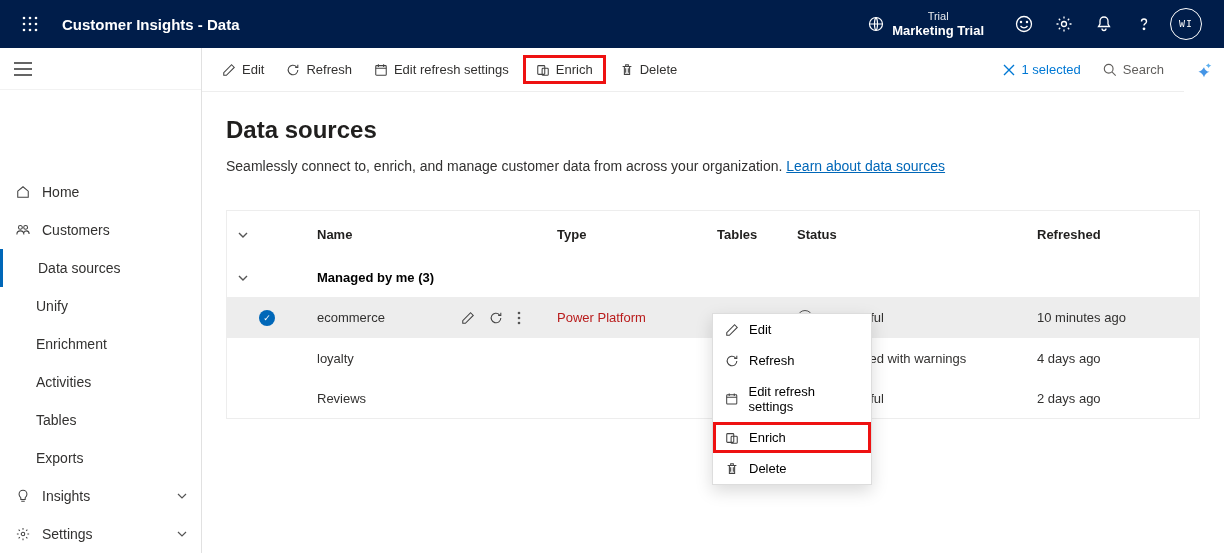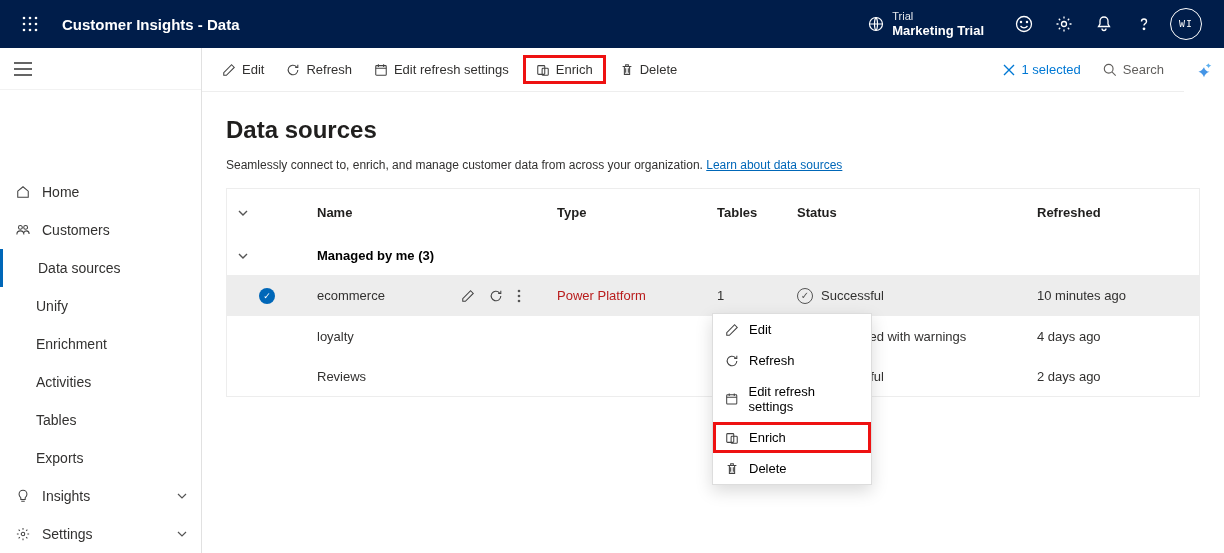--- a/index.html
+++ b/index.html
@@ -5,21 +5,21 @@
 * { box-sizing: border-box; margin: 0; padding: 0; font-family: "Segoe UI", Arial, sans-serif; }
 body { width: 1224px; height: 553px; overflow: hidden; background: #fff; position: relative; }
 
 
 .topbar { height: 48px; background: #001d4a; color: #fff; display: flex; align-items: center; padding: 0 22px; }
 .topbar .waffle { width: 30px; text-align: center; font-size: 16px; cursor: pointer; }
 .topbar .app-title { font-size: 15px; font-weight: 600; margin-left: 10px; }
 .topbar .spacer { flex: 1; }
 .topbar .env { display: flex; align-items: center; gap: 8px; margin-right: 20px; cursor: pointer; }
 .topbar .env-icon { font-size: 14px; }
-.topbar .env-text { display: flex; flex-direction: column; line-height: 1.2; }
+.topbar .env-text { display: flex; flex-direction: column; line-height: 1.2; align-items: center; }
 .topbar .env-label { font-size: 11px; opacity: 0.9; }
 .topbar .env-name { font-size: 13px; font-weight: 600; }
 .topbar .icon-btn { width: 40px; height: 48px; display: flex; align-items: center; justify-content: center; cursor: pointer; }
 .topbar .avatar { width: 32px; height: 32px; border: 1px solid #fff; border-radius: 50%; display: flex; align-items: center; justify-content: center; font-size: 10px; letter-spacing: 1px; margin-left: 6px; cursor: pointer; font-family: Liberation Mono, monospace; }
 
 
 .shell { display: flex; height: 505px; }
 .sidebar { width: 202px; border-right: 1px solid #e1e1e1; background: #fff; display: flex; flex-direction: column; justify-content: space-between; }
 .hamburger { height: 42px; display: flex; align-items: center; padding-left: 14px; cursor: pointer; border-bottom: 1px solid #f2f2f2; }
 .nav { list-style: none; font-size: 14px; color: #323130; padding-top: 8px; }
@@ -36,21 +36,21 @@
 .cmdbar { height: 44px; border-bottom: 1px solid #eee; display: flex; align-items: center; padding: 0 12px; gap: 6px; font-size: 13px; color: #323130; flex:1; }
 .cmd { display: flex; align-items: center; gap: 6px; padding: 4px 8px; cursor: pointer; }
 .cmd-highlight { border: 3px solid #e11; padding: 4px 10px; }
 .cmd-spacer { flex: 1; }
 .selected-indicator { display: flex; align-items: center; gap: 6px; color: #0078d4; padding: 4px 8px; cursor: pointer; }
 .search-box { display: flex; align-items: center; gap: 6px; color: #605e5c; padding: 4px 8px; cursor: pointer; }
 .copilot-slot { width: 40px; height: 44px; display:flex; align-items:center; justify-content:center; cursor:pointer; }
 
 .content { padding: 24px 24px 0 24px; }
 .page-title { font-size: 24px; font-weight: 600; color: #201f1e; margin-bottom: 14px; }
-.page-desc { font-size: 12px; color: #323130; margin-bottom: 16px; }
+.page-desc { font-size: 14px; color: #323130; margin-bottom: 36px; }
 .page-desc a { color: #0067b8; text-decoration: underline; }
 
 
 .table-wrap { border: 1px solid #ededed; background: #fff; }
 .table { width: 100%; border-collapse: collapse; font-size: 13px; }
 .table th { text-align: left; font-weight: 600; padding: 16px 10px; color: #201f1e; }
 .table th.first-col { width: 80px; }
 .group-row td { padding: 12px 10px; font-weight: 600; font-size: 13px; }
 .row td { padding: 12px 10px; color: #323130; }
 .row.selected { background: #ededed; }

